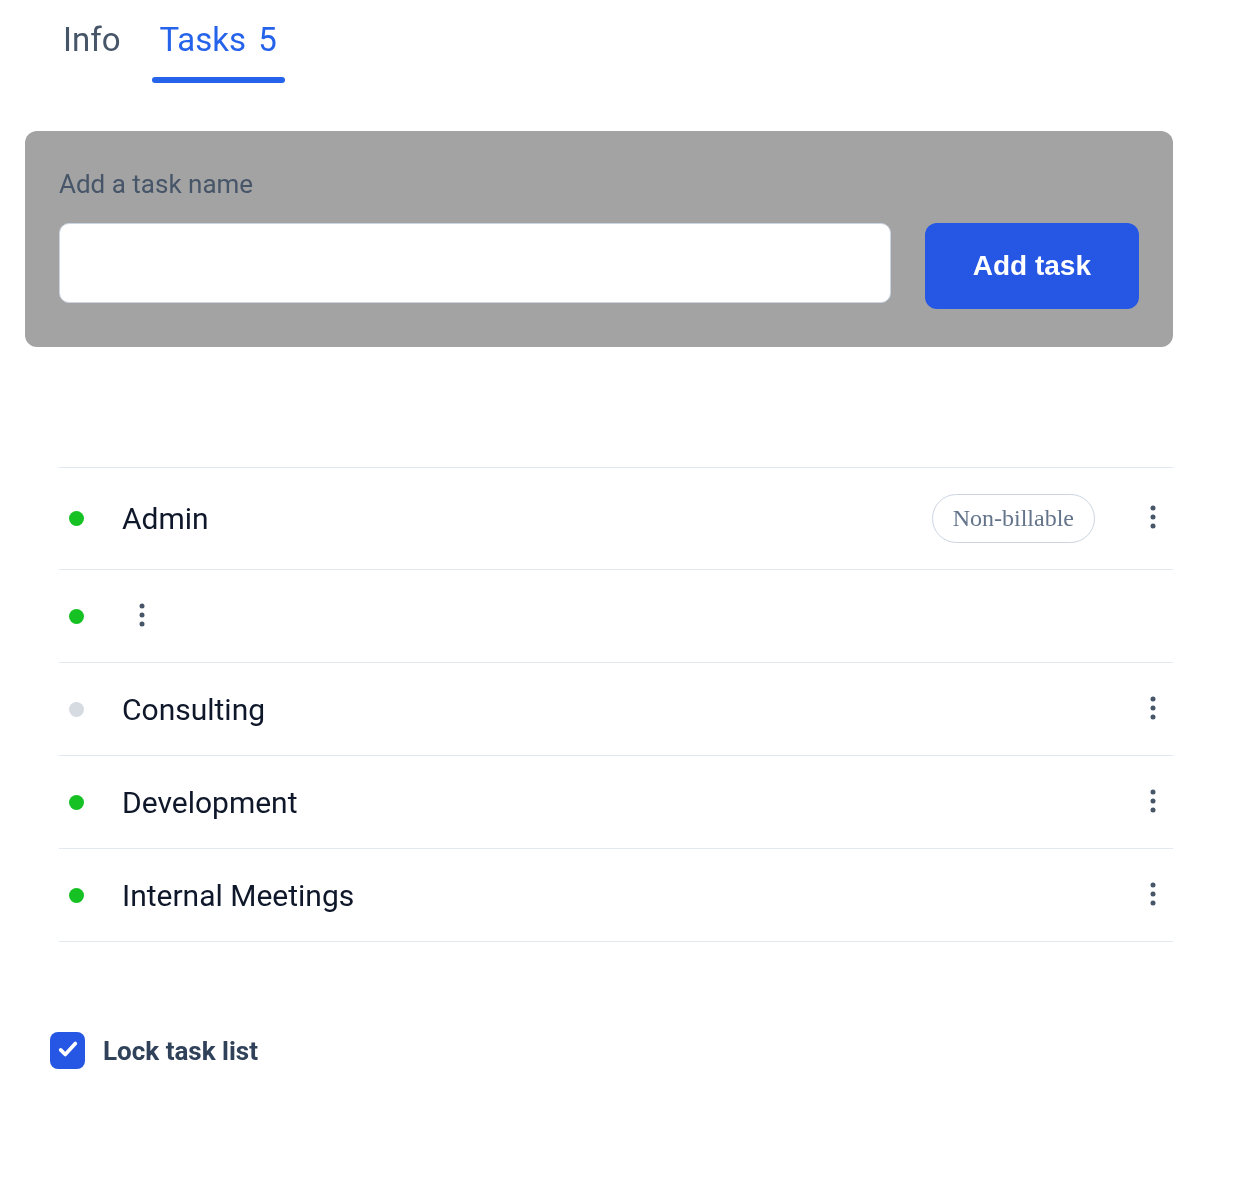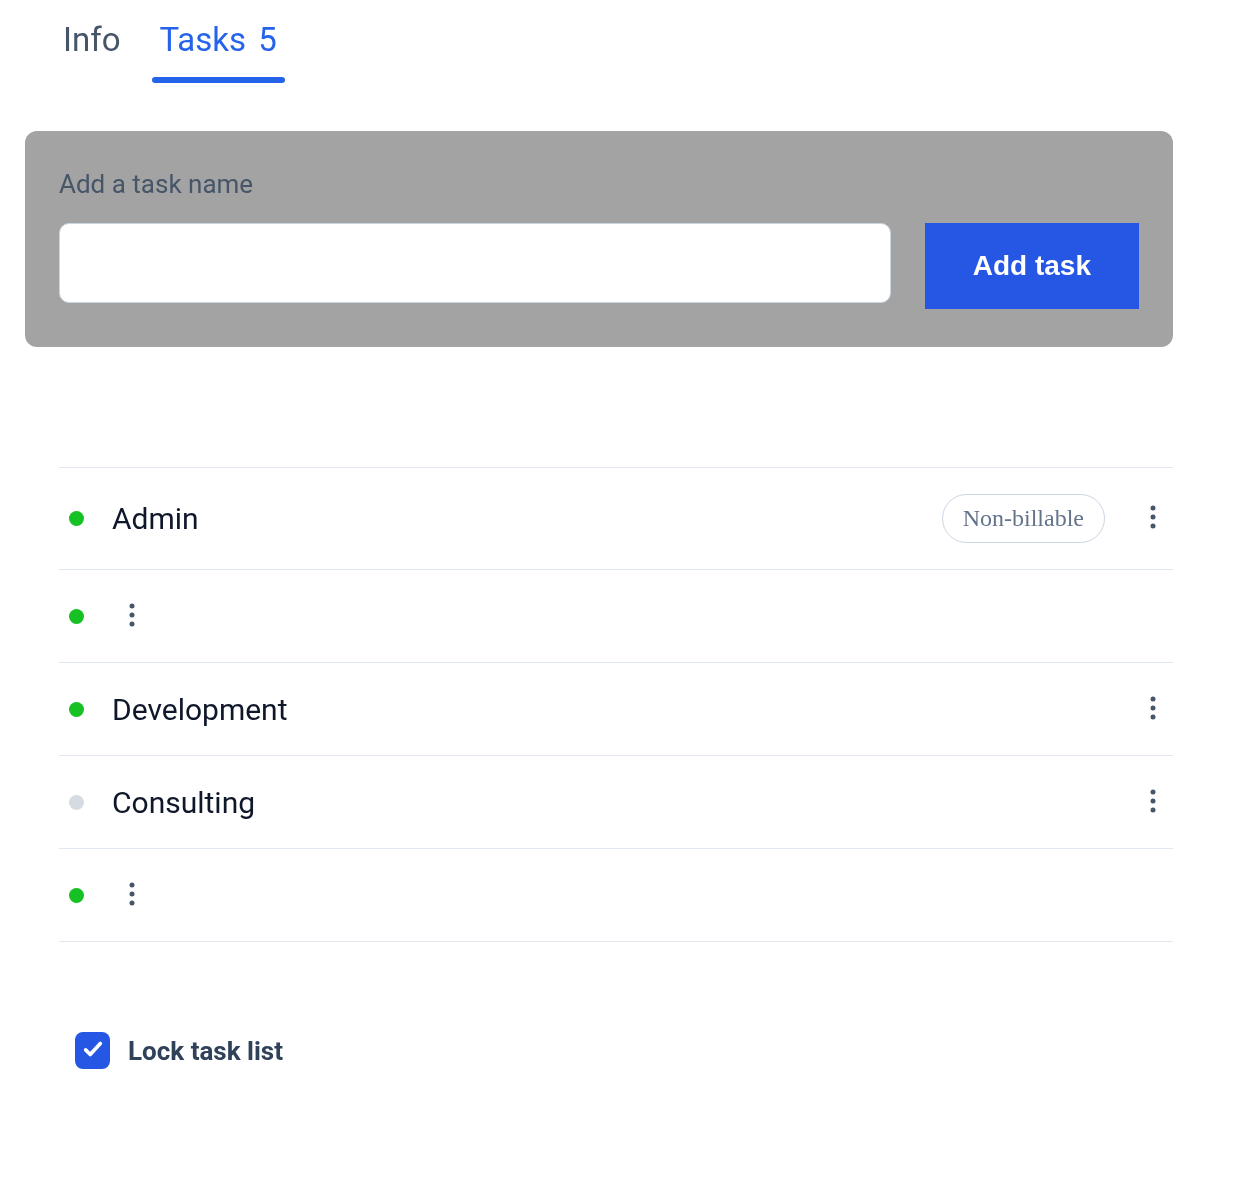--- a/index.html
+++ b/index.html
@@ -71,40 +71,40 @@
       border-radius: 10px;
       background: #ffffff;
       font-size: 26px;
       padding: 0 20px;
       outline: none;
     }
     .add-btn {
       background: #2556e4;
       color: #ffffff;
       border: none;
-      border-radius: 0;
+      border-radius: 12px;
       font-size: 28px;
       font-weight: 700;
       padding: 0 48px;
       cursor: pointer;
       height: 86px;
     }
 
     .task-list {
       margin-top: 120px;
       border-top: 1px solid #e2e8f0;
       margin-left: 34px;
       margin-right: 0;
     }
     .task-row {
       display: flex;
       align-items: center;
       border-bottom: 1px solid #e2e8f0;
       padding: 26px 0;
-      gap: 28px;
+      gap: 38px;
     }
     .status-dot {
       width: 15px;
       height: 15px;
       border-radius: 50%;
       margin-left: 10px;
       flex-shrink: 0;
     }
     .status-dot.green {
       background: #16c124;
@@ -138,21 +138,21 @@
     }
     .more-btn svg {
       fill: #475569;
     }
 
     .lock-row {
       display: flex;
       align-items: center;
       gap: 18px;
       margin-top: 90px;
-      margin-left: 50px;
+      margin-left: 25px;
     }
     .lock-checkbox {
       width: 35px;
       height: 37px;
       border-radius: 8px;
       background: #2556e4;
       display: flex;
       align-items: center;
       justify-content: center;
       cursor: pointer;
@@ -211,49 +211,50 @@
         <svg width="6" height="24" viewBox="0 0 6 24">
             <circle cx="3" cy="3" r="2.5"></circle>
             <circle cx="3" cy="12" r="2.5"></circle>
             <circle cx="3" cy="21" r="2.5"></circle>
           </svg>
       </span>
     </button>
   </div>
 
   <div class="task-row">
-    <div class="status-dot green"></div>
-    <div class="task-name">Development</div>
-    <button class="more-btn">
-      <span>
-        <svg width="6" height="24" viewBox="0 0 6 24">
-            <circle cx="3" cy="3" r="2.5"></circle>
-            <circle cx="3" cy="12" r="2.5"></circle>
-            <circle cx="3" cy="21" r="2.5"></circle>
-          </svg>
-      </span>
-    </button>
-  </div>
-
-  <div class="task-row">
     <div class="status-dot grey"></div>
     <div class="task-name">Consulting</div>
     <button class="more-btn">
       <span>
         <svg width="6" height="24" viewBox="0 0 6 24">
             <circle cx="3" cy="3" r="2.5"></circle>
             <circle cx="3" cy="12" r="2.5"></circle>
             <circle cx="3" cy="21" r="2.5"></circle>
           </svg>
       </span>
     </button>
   </div>
 
   <div class="task-row">
     <div class="status-dot green"></div>
+    <div class="task-name">Development</div>
+    <button class="more-btn">
+      <span>
+        <svg width="6" height="24" viewBox="0 0 6 24">
+            <circle cx="3" cy="3" r="2.5"></circle>
+            <circle cx="3" cy="12" r="2.5"></circle>
+            <circle cx="3" cy="21" r="2.5"></circle>
+          </svg>
+      </span>
+    </button>
+  </div>
+
+  <div class="task-row">
+    <div class="status-dot green"></div>
+    <div class="task-name">Internal Meetings</div>
     <button class="more-btn">
       <span>
         <svg width="6" height="24" viewBox="0 0 6 24">
             <circle cx="3" cy="3" r="2.5"></circle>
             <circle cx="3" cy="12" r="2.5"></circle>
             <circle cx="3" cy="21" r="2.5"></circle>
           </svg>
       </span>
     </button>
   </div>

